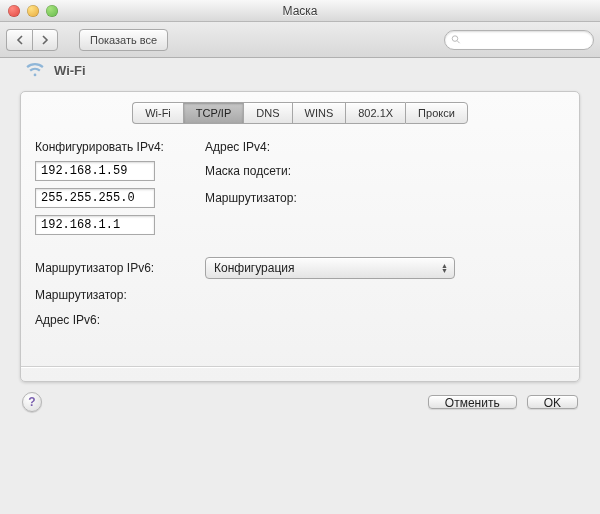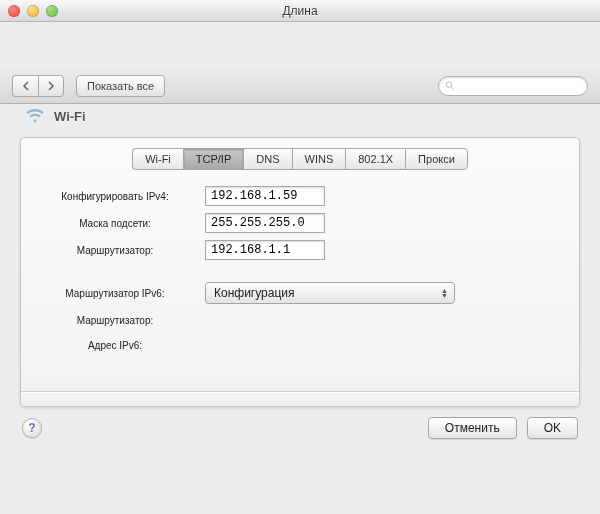--- a/index.html
+++ b/index.html
@@ -26,23 +26,22 @@
   .tl-close{background:radial-gradient(circle at 35% 30%, #ff8a80, #e0443e);}
   .tl-min  {background:radial-gradient(circle at 35% 30%, #ffe082, #e6a739);}
   .tl-max  {background:radial-gradient(circle at 35% 30%, #a5e27c, #62b84a);}
   .title { position:absolute; left:0; right:0; text-align:center; font-size:12px; color:#3b3b3b; text-shadow:0 1px 0 #fff; pointer-events:none; }
 
   
   .toolbar {
     height:36px;
     background:linear-gradient(#ececec,#d8d8d8);
     border-bottom:1px solid #b0b0b0;
-    display:flex; align-items:center; padding:0 12px;
-    gap:12px;
-    margin-top:46px;
+    display:flex; align-items:center; padding:0 6px;
+    gap:21px;
   }
   .nav-group { display:flex; }
   .tb-btn {
     height:22px;
     background:linear-gradient(#fdfdfd,#e3e3e3);
     border:1px solid #a9a9a9;
     font-size:11px; color:#444;
     display:flex; align-items:center; justify-content:center;
     box-shadow:0 1px 0 #fff inset;
   }
@@ -89,21 +88,21 @@
   .tab:first-child { border-radius:4px 0 0 4px; }
   .tab:last-child  { border-right:1px solid #a6a6a6; border-radius:0 4px 4px 0; }
   .tab.active {
     background:linear-gradient(#c8c8c8,#a9a9a9);
     box-shadow:inset 0 1px 2px rgba(0,0,0,0.25);
     color:#222;
   }
 
   
   .form { display:grid; grid-template-columns:160px 260px; row-gap:7px; column-gap:10px; align-items:center; }
-  .lbl { text-align:center; font-size:10px; color:#222; }
+  .lbl { text-align:left; font-size:12px; color:#222; }
   .txt {
     height:20px; border:1px solid #a9a9a9; border-radius:0;
     box-shadow:inset 0 1px 2px rgba(0,0,0,0.15);
     font-size:12px; padding:0 5px; background:#fff; outline:none;font-family:Liberation Mono, monospace;
   }
   .txt.short { width:120px; }
   .sel {
     height:22px; width:260px;
     border:1px solid #a4a4a4; border-radius:4px;
     background:linear-gradient(#fdfdfd,#e4e4e4);
@@ -121,39 +120,39 @@
   .bottombar { display:flex; align-items:center; gap:10px; padding:10px 2px 0 2px; }
   .help {
     width:20px; height:20px; border-radius:50%;
     background:radial-gradient(circle at 35% 30%, #fff, #dcdcdc);
     border:1px solid #b5b5b5; color:#7a5fae; font-weight:bold; font-size:12px;
     display:flex; align-items:center; justify-content:center;
     box-shadow:0 1px 1px rgba(0,0,0,.15);
   }
   .bb-spacer { flex:1; }
   .push-btn {
-    height:22px; padding:0 16px;
+    height:14px; padding:0 16px;
     border:1px solid #a6a6a6; border-radius:4px;
     background:linear-gradient(#ffffff,#e4e4e4);
     box-shadow:0 1px 0 #fff inset, 0 1px 1px rgba(0,0,0,.1);
     font-size:12px; color:#222;
   }
 </style>
 </head>
 <body>
 
 <div class="window">
 
   <div class="titlebar">
     <div class="traffic">
       <div class="tl-btn tl-close"></div>
       <div class="tl-btn tl-min"></div>
       <div class="tl-btn tl-max"></div>
     </div>
-    <div class="title">Длина</div>
+    <div class="title">Маска</div>
   </div>
 
   <div class="toolbar">
     <div class="nav-group">
       <div class="tb-btn nav-btn left">
         <svg width="8" height="10" viewBox="0 0 8 10">
             <path d="M6 1 L2 5 L6 9" fill="none" stroke="#666" stroke-width="1.6"></path>
           </svg>
       </div>
       <div class="tb-btn nav-btn right">
@@ -192,20 +191,21 @@
         <div class="tab">DNS</div>
         <div class="tab">WINS</div>
         <div class="tab">802.1X</div>
         <div class="tab">Прокси</div>
       </div>
 
       <div class="form">
 
         <div class="lbl">Конфигурировать IPv4:</div>
 
+        <div class="lbl">Адрес IPv4:</div>
         <div><input class="txt short" value="192.168.1.59" style=""></div>
 
         <div class="lbl">Маска подсети:</div>
         <div><input class="txt short" value="255.255.255.0" style=""></div>
 
         <div class="lbl">Маршрутизатор:</div>
         <div><input class="txt short" value="192.168.1.1" style=""></div>
 
         <div class="gap-row"></div>
 

